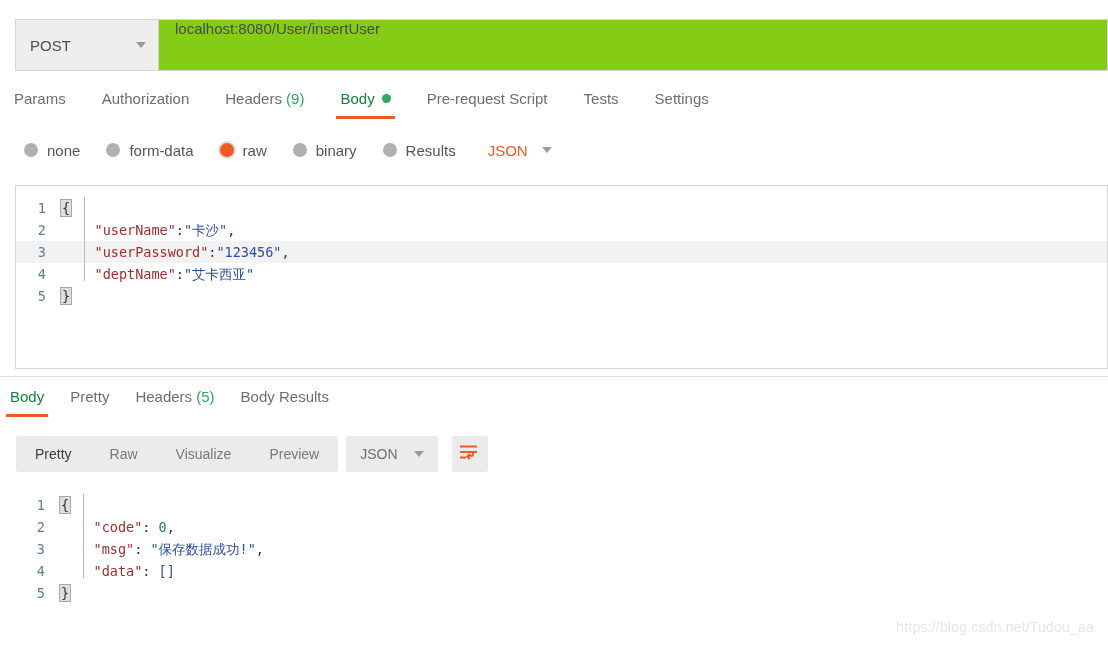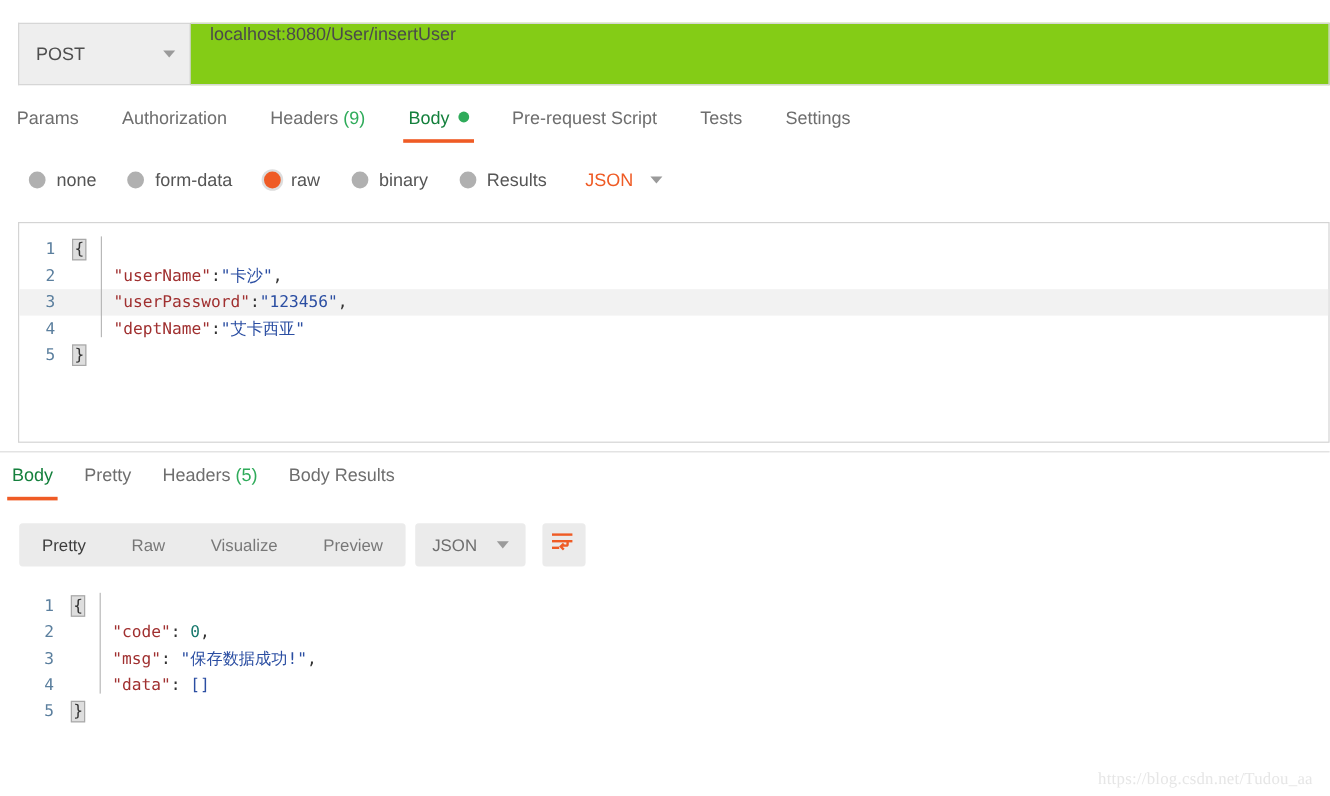--- a/index.html
+++ b/index.html
@@ -305,26 +305,25 @@
     top: 483px;
     width: 1093px;
     height: 130px;
     overflow: hidden;
   }
 
   
   .watermark {
     position: absolute;
     right: 14px;
-    bottom: 5px;
+    bottom: 28px;
     font-size: 14px;
     color: #e6e6e6;
     letter-spacing: 0.2px;
     white-space: nowrap;
-    font-family: Liberation Serif, serif;
   }
 </style>
 </head>
 <body>
 
 <div class="url-row">
   <div class="method-select">
     <span class="method-label">POST</span>
     <span class="chevron"></span>
   </div>

